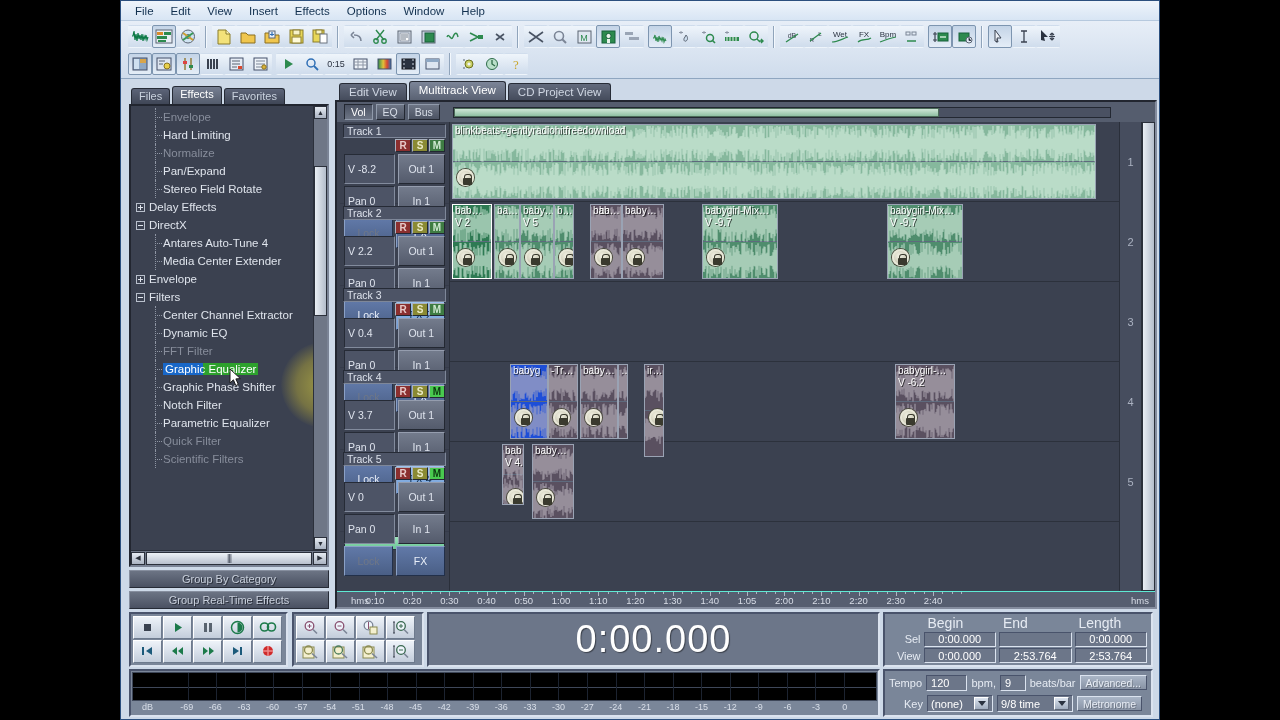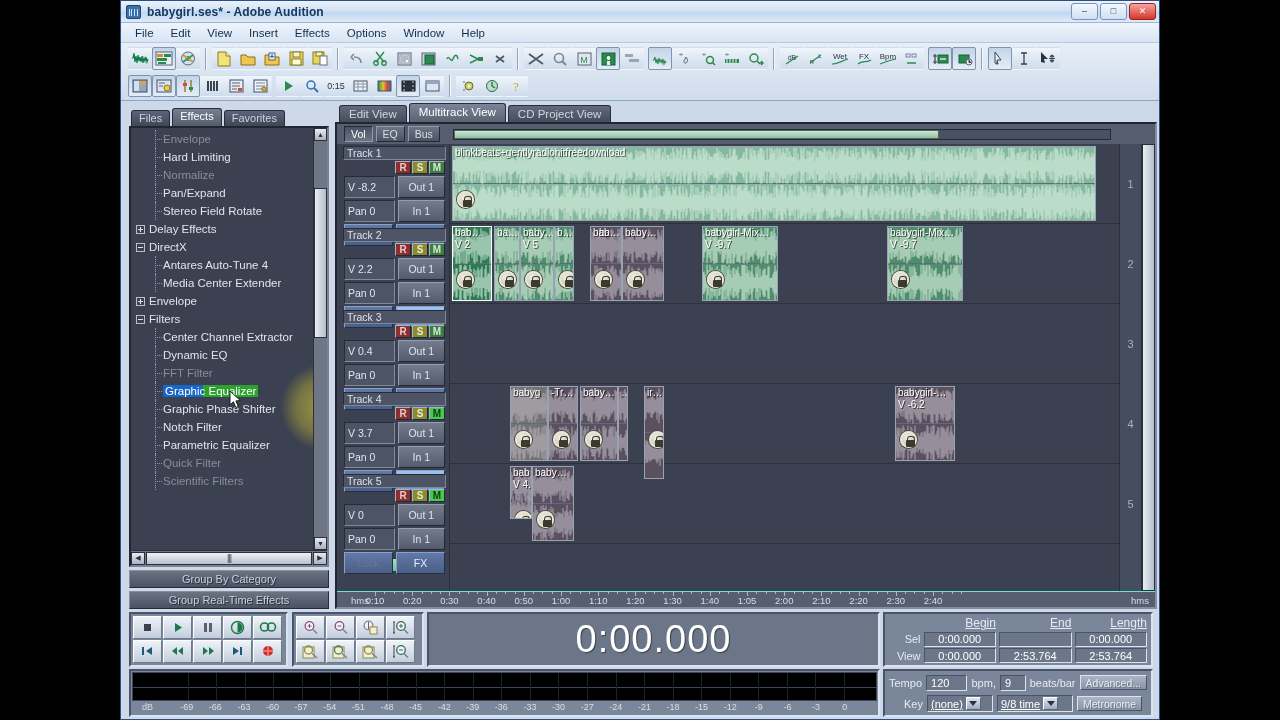--- a/index.html
+++ b/index.html
@@ -172,21 +172,21 @@
   .rsm div{
     width:16px;height:13px;font-size:10px;display:flex;align-items:center;justify-content:center;
     border:1px solid;border-color:#aab2c0 #232832 #232832 #aab2c0;font-weight:bold;
   }
   .rsm .r{background:#8b2f2f;color:#e7c9c9;}
   .rsm .s{background:#8a8a33;color:#eaeac4;}
   .rsm .m{background:#3e7c43;color:#cfe9d1;}
   .rsm .m.on{background:#49c94f;color:#0c3a0f;}
   .row2{display:flex;gap:3px;padding:2px 4px 0 4px;}
   .cell{
-    flex:1 1 0;height:22px;font-size:10.5px;color:#dfe4ee;padding-left:3px;
+    flex:1 1 0;height:30px;font-size:10.5px;color:#dfe4ee;padding-left:3px;
     display:flex;align-items:center;
     background:#4d5466;border:1px solid;border-color:#262b36 #828b9d #828b9d #262b36;
   }
   .cell.btn{justify-content:center;padding-left:0;background:linear-gradient(to bottom,#737b8c,#545b6c);
     border-color:#959dae #232832 #232832 #959dae;}
   .cell.lock{color:#6f7787;background:linear-gradient(to bottom,#6179a8,#4a5f86);border-color:#8aa0c6 #22304a #22304a #8aa0c6;}
   .cell.lock.on{color:#e8eef8;}
   .cell.fx{color:#e8eef8;background:linear-gradient(to bottom,#6179a8,#4a5f86);border-color:#8aa0c6 #22304a #22304a #8aa0c6;}
   .cell.fx.act{background:linear-gradient(to bottom,#9ec4f0,#6d9ad4);color:#12304f;}
   
@@ -240,21 +240,21 @@
     color:#ffffff;font-size:38px;font-weight:400;letter-spacing:1px;
     text-shadow:1px 1px 1px rgba(0,0,0,.45);
   }
   .selview{
     width:270px;flex:0 0 270px;background:#7a8699;
     border:2px solid;border-color:#49536b #dbe3ef #dbe3ef #49536b;
     display:flex;flex-direction:column;justify-content:center;padding:1px 4px;
   }
   .svrow{display:flex;align-items:center;height:17px;gap:3px;}
   .svlab{width:34px;text-align:right;color:#e6ebf3;font-size:11px;}
-  .svhead{color:#e6ebf3;font-size:12px;width:78px;text-align:right;padding-left:4px;text-decoration:underline;}
+  .svhead{color:#e6ebf3;font-size:14px;width:78px;text-align:left;padding-left:4px;}
   .svfield{
     width:78px;height:15px;background:#6c7689;
     border:1px solid;border-color:#49536b #dbe3ef #dbe3ef #49536b;
     color:#fff;font-size:11px;display:flex;align-items:center;justify-content:center;
   }
   .meterrow{height:52px;display:flex;padding:2px 4px 2px 6px;gap:3px;}
   .meterpanel{
     flex:1 1 auto;background:#7a8699;
     border:2px solid;border-color:#49536b #dbe3ef #dbe3ef #49536b;
     display:flex;flex-direction:column;padding:1px;
@@ -270,21 +270,21 @@
     display:flex;flex-direction:column;justify-content:center;padding:1px 4px;gap:2px;
   }
   .tprow{display:flex;align-items:center;gap:4px;height:19px;}
   .tplab{color:#e6ebf3;font-size:11px;}
   .tpfield{
     height:16px;background:#6c7689;border:1px solid;border-color:#49536b #dbe3ef #dbe3ef #49536b;
     color:#fff;font-size:11px;display:flex;align-items:center;padding:0 4px;
   }
   .tpsel{
     height:17px;background:#6c7689;border:1px solid;border-color:#49536b #dbe3ef #dbe3ef #49536b;
-    color:#fff;font-size:11px;display:flex;align-items:center;padding:0 3px;justify-content:flex-start;text-decoration:underline;
+    color:#fff;font-size:11px;display:flex;align-items:center;padding:0 3px;justify-content:space-between;
   }
   .tpsel .arrowbox{
     width:15px;height:13px;background:linear-gradient(to bottom,#dce4ef,#9fabbd);
     border:1px solid;border-color:#fff #5d6778 #5d6778 #fff;
     display:flex;align-items:center;justify-content:center;margin-left:3px;
   }
   .tpbtn2{
     height:15px;background:linear-gradient(to bottom,#aab6c7,#8893a5);
     border:1px solid;border-color:#dbe3ef #49536b #49536b #dbe3ef;
     color:#e8edf5;font-size:10.5px;display:flex;align-items:center;justify-content:center;padding:0 5px;
@@ -299,29 +299,20 @@
   .statusbar .grow{flex:1 1 auto;padding-left:5px;}
   .cursor{
     position:absolute;width:13px;height:20px;pointer-events:none;z-index:40;
   }
 </style>
 </head>
 <body>
 
 <div id="app">
 
-  <div class="titlebar">
-    <div class="title-ico"></div>
-    <div class="title-text">babygirl.ses* - Adobe Audition</div>
-    <div class="win-btns">
-      <div class="win-btn">–</div>
-      <div class="win-btn">□</div>
-      <div class="win-btn close">✕</div>
-    </div>
-  </div>
 
   <div class="menubar">
     <div class="menuitem">File</div>
     <div class="menuitem">Edit</div>
     <div class="menuitem">View</div>
     <div class="menuitem">Insert</div>
     <div class="menuitem">Effects</div>
     <div class="menuitem">Options</div>
     <div class="menuitem">Window</div>
     <div class="menuitem">Help</div>
@@ -1099,21 +1090,21 @@
                 </div>
                 <div class="cbot">
                   <svg width="76" height="37.5" style="position:absolute;left:0;top:0">
                     <path d="M0 0.9375L0 36.5625M1 5.413323045267489L1 32.08667695473251M2 8.47098443930041L2 29.02901556069959M3 13.00048225308642L3 24.499517746913583M4 0.9375L4 36.5625M5 6.868505658436215L5 30.631494341563787M6 8.035734953703704L6 29.464265046296298M7 5.165541409465019L7 32.33445859053498M8 3.9292213220164616L8 33.57077867798354M9 13.400848765432098L9 24.099151234567902M10 0.9375L10 36.5625M11 8.403131430041153L11 29.096868569958847M12 11.595823688271604L12 25.904176311728396M13 5.403870884773664L13 32.09612911522633M14 2.790235982510289L14 34.70976401748971M15 11.370659722222221L15 26.12934027777778M16 1.330327289094651L16 36.169672710905346M17 8.965534979423868L17 28.534465020576132M18 8.350356867283951L18 29.14964313271605M19 10.503311471193417L19 26.996688528806583M20 9.429028420781892L20 28.07097157921811M21 11.28491512345679L21 26.21508487654321M22 2.2978234310699612L22 35.20217656893004M23 12.930716306584362L23 24.56928369341564M24 2.6743344907407405L24 34.82566550925926M25 11.71386316872428L25 25.78613683127572M26 1.9705986368312765L26 35.52940136316872M27 4.393614969135802L27 33.106385030864196M28 8.126430684156379L28 29.37356931584362M29 11.548675411522634L29 25.951324588477366M30 12.067756558641975L30 25.432243441358025M31 13.410525977366255L31 24.089474022633745M32 11.039946630658438L32 26.460053369341562M33 0.9375L33 36.5625M34 10.066149048353909L34 27.433850951646093M35 0.9375L35 36.5625M36 0.9375L36 36.5625M37 6.843299897119341L37 30.65670010288066M38 1.6370724022633745L38 35.86292759773663M39 0.9375L39 36.5625M40 12.491978523662551L40 25.008021476337447M41 0.9375L41 36.5625M42 1.6879340277777786L42 35.81206597222222M43 9.512184927983538L43 27.98781507201646M44 4.3869759516460896L44 33.11302404835391M45 12.886381172839506L45 24.613618827160494M46 6.653919110082304L46 30.846080889917694M47 5.944219393004115L47 31.555780606995885M48 3.7896894290123466L48 33.71031057098765M49 12.667181069958847L49 24.832818930041153M50 10.539657278806585L50 26.960342721193413M51 9.397858796296296L51 28.102141203703702M52 10.051970807613168L52 27.448029192386834M53 13.798289609053498L53 23.701710390946502M54 12.210889274691358L54 25.289110725308642M55 7.558288323045268L55 29.941711676954732M56 0.9375L56 36.5625M57 7.853780864197532L57 29.64621913580247M58 13.936133616255145L58 23.563866383744855M59 11.93013760288066L59 25.56986239711934M60 5.076533564814815L60 32.42346643518518M61 11.685506687242798L61 25.8144933127572M62 11.178353266460906L62 26.321646733539094M63 0.9375L63 36.5625M64 9.556407536008232L64 27.94359246399177M65 4.714763374485598L65 32.7852366255144M66 0.9375L66 36.5625M67 3.1738361625514404L67 34.32616383744856M68 0.9375L68 36.5625M69 1.8489583333333321L69 35.65104166666667M70 0.9375L70 36.5625M71 9.652166923868313L71 27.847833076131685M72 1.01615547839506L72 36.48384452160494M73 12.648276748971194L73 24.851723251028808M74 0.9375L74 36.5625M75 6.1382137345679L75 31.3617862654321" stroke="#d8f0e1" stroke-width="1" opacity=".85"></path>
                   </svg>
                 </div>
                 <span class="clbl">babygirl-Mix…</span>
                 <span class="cvol">V -9.7</span>
                 <span class="lockico" style="left:4px;top:44px"></span>
               </div>
-              <div class="clip" style="left: 60px; top: 242px; width: 38px; height: 75px; background: #737373;">
+              <div class="clip" style="left: 60px; top: 242px; width: 38px; height: 75px; background: #1d4ed8;">
                 <div class="ctop">
                   <svg width="38" height="37.5" style="position:absolute;left:0;top:0">
                     <path d="M0 3.116729359567902L0 34.3832706404321M1 2.176183127572017L1 35.32381687242798M2 8.530679333847736L2 28.969320666152264M3 9.824893904320987L3 27.675106095679013M4 11.689613876028806L4 25.810386123971192M5 4.200070730452676L5 33.29992926954732M6 11.459273726851853L6 26.040726273148145M7 1.1813432355967102L7 36.318656764403286M8 8.649844071502057L8 28.85015592849794M9 2.5511188271604937L9 34.948881172839506M10 4.557621206275719L10 32.94237879372428M11 3.286249356995885L11 34.21375064300412M12 3.881679205246913L12 33.61832079475309M13 3.2246977880658445L13 34.275302211934154M14 8.890536586934155L14 28.609463413065846M15 9.98220486111111L15 27.51779513888889M16 4.838822980967079L16 32.66117701903292M17 6.868955761316874L17 30.631044238683124M18 2.2589457947530853L18 35.24105420524691M19 3.9312467849794253L19 33.56875321502058M20 4.877756880144036L20 32.622243119855966M21 1.4931520061728385L21 36.006847993827165M22 8.15821920010288L22 29.34178079989712M23 10.573189943415638L23 26.92681005658436M24 2.2160734953703702L24 35.28392650462963M25 12.050990226337449L25 25.449009773662553M26 5.361504951131689L26 32.13849504886831M27 12.08396026234568L27 25.41603973765432M28 10.140809863683128L28 27.359190136316872M29 10.02395190329218L29 27.47604809670782M30 12.503062307098766L30 24.996937692901234M31 10.083928112139919L31 27.41607188786008M32 5.966780799897119L32 31.53321920010288M33 11.12962962962963L33 26.37037037037037M34 6.411594971707821L34 31.08840502829218M35 13.971241640946502L35 23.528758359053498M36 2.494912229938272L36 35.00508777006173M37 6.780060442386832L37 30.719939557613166" stroke="#b9b2bd" stroke-width="1" opacity=".85"></path>
                   </svg>
                 </div>
                 <div class="cbot">
                   <svg width="38" height="37.5" style="position:absolute;left:0;top:0">
                     <path d="M0 4.935144997427983L0 32.56485500257202M1 10.260030864197532L1 27.23996913580247M2 3.273477687757202L2 34.2265223122428M3 3.2173836162551464L3 34.28261638374485M4 6.486424575617285L4 31.013575424382715M5 1.2113876028806594L5 36.28861239711934M6 12.467504179526749L6 25.03249582047325M7 7.482783564814815L7 30.017216435185183M8 2.0963461291152257L8 35.403653870884774M9 0.9667566872427997L9 36.5332433127572M10 7.780357831790125L10 29.719642168209873M11 13.584603266460906L11 23.915396733539094M12 2.6213911394032934L12 34.87860886059671M13 1.9103973765432087L13 35.58960262345679M14 3.9574090149176957L14 33.542590985082306M15 11.96265753600823L15 25.53734246399177M16 10.654152199074074L16 26.845847800925924M17 7.121013374485598L17 30.3789866255144M18 10.396805877057613L18 27.103194122942387M19 2.292872299382715L19 35.207127700617285M20 4.481666345164609L20 33.01833365483539M21 5.58008616255144L21 31.91991383744856M22 10.732807677469136L22 26.767192322530864M23 3.695617926954732L23 33.80438207304527M24 5.168748392489714L24 32.33125160751028M25 4.255208333333334L25 33.244791666666664M26 12.419118119855966L26 25.080881880144034M27 3.6940425668724295L27 33.805957433127574M28 3.6413242669753103L28 33.85867573302469M29 12.058416923868313L29 25.441583076131685M30 8.81221868569959L30 28.68778131430041M31 3.4224054783950635L31 34.07759452160494M32 10.26976433899177L32 27.23023566100823M33 1.9295267489711954L33 35.5704732510288M34 11.254701967592592L34 26.24529803240741M35 1.5844103652263364L35 35.91558963477367M36 3.8272167566872426L36 33.67278324331276M37 8.544463734567902L37 28.955536265432098" stroke="#b9b2bd" stroke-width="1" opacity=".85"></path>
                   </svg>
                 </div>
@@ -1183,21 +1174,21 @@
                 </div>
                 <div class="cbot">
                   <svg width="60" height="37.5" style="position:absolute;left:0;top:0">
                     <path d="M0 10.635416666666666L0 26.864583333333336M1 3.4868264531893L1 34.0131735468107M2 5.699250900205762L2 31.80074909979424M3 3.4590326003086442L3 34.040967399691354M4 9.688625257201647L4 27.811374742798353M5 4.254927019032921L5 33.24507298096708M6 9.802613811728396L6 27.697386188271604M7 1.3374726723251023L7 36.162527327674894M8 3.9347350823045275L8 33.56526491769547M9 11.072410300925926L9 26.427589699074076M10 12.339618698559672L10 25.160381301440328M11 12.394925090020575L11 25.105074909979425M12 1.7996720679012377L12 35.70032793209876M13 10.976313335905349L13 26.52368666409465M14 11.041747042181068L14 26.45825295781893M15 2.765649112654323L15 34.73435088734568M16 4.903806584362139L16 32.59619341563786M17 7.5314509387860085L17 29.96854906121399M18 8.501591435185185L18 28.998408564814817M19 1.7783484439300423L19 35.72165155606996M20 9.520286779835391L20 27.97971322016461M21 13.538749035493828L21 23.96125096450617M22 9.256188914609055L22 28.243811085390945M23 11.539504565329219L23 25.960495434670783M24 12.408371913580247L24 25.091628086419753M25 8.743577996399178L25 28.75642200360082M26 8.12035429526749L26 29.37964570473251M27 12.766710069444445L27 24.733289930555557M28 7.896765689300413L28 29.603234310699587M29 6.9190859696502045L29 30.580914030349795M30 9.145013503086421L30 28.35498649691358M31 1.2470019933127574L31 36.25299800668724M32 2.466949588477366L32 35.03305041152264M33 9.199532214506172L33 28.30046778549383M34 9.575536908436213L34 27.924463091563787M35 2.420195151748974L35 35.07980484825103M36 7.461516203703704L36 30.038483796296298M37 1.1636204346707828L37 36.33637956532922M38 1.3100726594650212L38 36.18992734053498M39 11.587215470679013L39 25.912784529320987M40 9.917502572016462L40 27.58249742798354M41 6.792832111625515L41 30.707167888374485M42 2.9828800154321L42 34.5171199845679M43 4.118433320473251L43 33.38156667952675M44 13.399723508230453L44 24.10027649176955M45 2.4297598379629655L45 35.07024016203704M46 4.547662680041153L46 32.95233731995884M47 2.536996849279838L47 34.96300315072016M48 4.459104938271606L48 33.04089506172839M49 5.736440650720166L49 31.763559349279834M50 8.110902134773664L50 29.389097865226336M51 3.6021653163580254L51 33.897834683641975M52 2.216017232510289L52 35.28398276748971M53 11.527689364711934L53 25.972310635288068M54 7.515190972222221L54 29.98480902777778M55 1.6426424254115233L55 35.85735757458848M56 7.318608539094649L56 30.181391460905353M57 10.729431905864198L57 26.770568094135804M58 11.672566229423868L58 25.827433770576132M59 3.1399096579218106L59 34.36009034207819" stroke="#b9b2bd" stroke-width="1" opacity=".85"></path>
                   </svg>
                 </div>
                 <span class="clbl">babygirl-…</span>
                 <span class="cvol">V -6.2</span>
                 <span class="lockico" style="left:4px;top:44px"></span>
               </div>
-              <div class="clip" style="left: 60px; top: 322px; width: 22px; height: 53px; background: rgb(90, 80, 96);">
+              <div class="clip" style="left: 52px; top: 322px; width: 22px; height: 61px; background: rgb(90, 80, 96);">
                 <div class="ctop">
                   <svg width="22" height="37.5" style="position:absolute;left:0;top:0">
                     <path d="M0 5.068938078703704L0 32.4310619212963M1 7.794479809670783L1 29.705520190329217M2 13.683119534465021L2 23.81688046553498M3 13.296199845679013L3 24.203800154320987M4 10.80617444701646L4 26.69382555298354M5 3.5799414866255166L5 33.920058513374485M6 5.5121768904321L6 31.9878231095679M7 9.108667695473253L7 28.39133230452675M8 4.444645383230453L8 33.05535461676955M9 2.4981192129629655L9 35.00188078703704M10 10.358209555041151L10 27.14179044495885M11 10.808481224279836L11 26.691518775720162M12 11.910276813271604L12 25.589723186728396M13 9.086050025720164L13 28.413949974279838M14 4.077699009773664L14 33.42230099022633M15 2.0298996913580254L15 35.470100308641975M16 12.94843910751029L16 24.55156089248971M17 5.033548739711936L17 32.46645126028807M18 6.763237847222221L18 30.73676215277778M19 3.3516268004115233L19 34.14837319958848M20 8.207280414094651L20 29.29271958590535M21 7.516541280864198L21 29.983458719135804" stroke="#b9b2bd" stroke-width="1" opacity=".85"></path>
                   </svg>
                 </div>
                 <div class="cbot">
                   <svg width="22" height="37.5" style="position:absolute;left:0;top:0">
                     <path d="M0 9.150471000514402L0 28.3495289994856M1 12.632185570987655L1 24.867814429012345M2 3.5594055426954743L2 33.94059445730453M3 11.382362397119342L3 26.117637602880656M4 7.704065393518519L4 29.79593460648148M5 12.738634902263374L5 24.761365097736626M6 9.269635738168725L6 28.230364261831276M7 5.35841049382716L7 32.14158950617284M8 9.552412872942387L8 27.947587127057613M9 10.468541023662551L9 27.031458976337447M10 13.25147087191358L10 24.248529128086417M11 1.6569894547325106L11 35.84301054526749M12 9.510328253600823L12 27.989671746399175M13 12.789496527777779L13 24.71050347222222M14 9.833614647633745L14 27.666385352366255M15 14.05124742798354L15 23.44875257201646M16 11.628737461419753L16 25.871262538580247M17 2.3635384516460896L17 35.13646154835391M18 5.497548546810698L18 32.0024514531893M19 4.300443672839508L19 33.199556327160494M20 13.153010866769547L20 24.34698913323045M21 4.630481610082306L21 32.869518389917694" stroke="#b9b2bd" stroke-width="1" opacity=".85"></path>
                   </svg>
                 </div>

